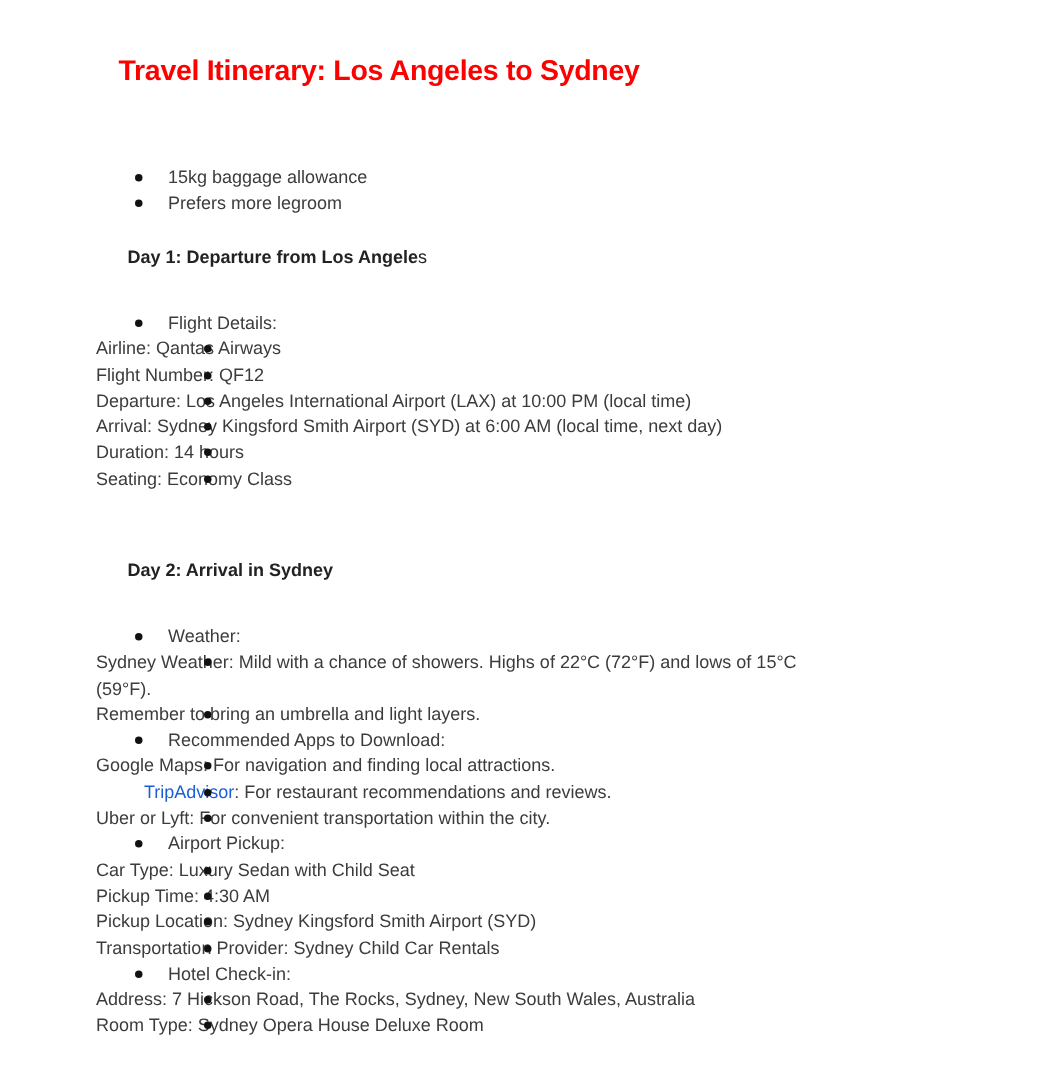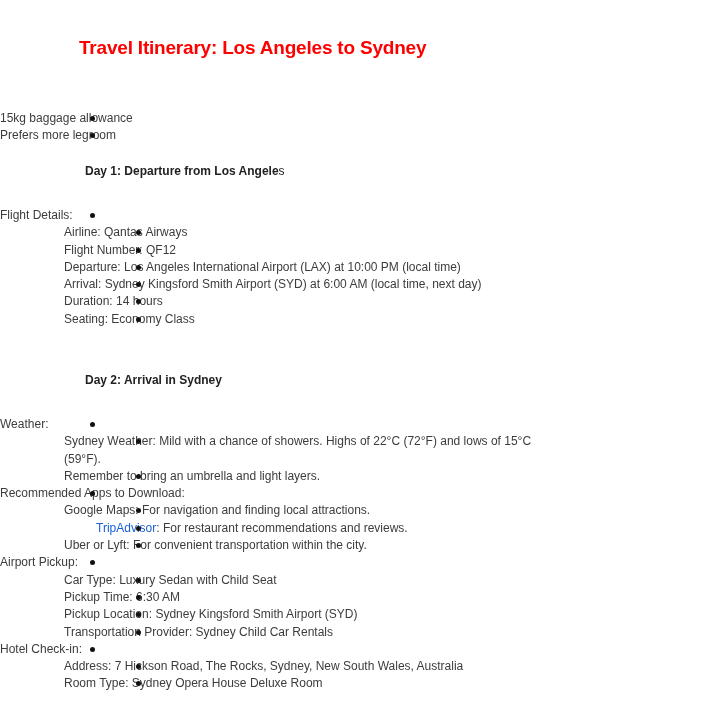--- a/index.html
+++ b/index.html
@@ -10,21 +10,21 @@
     .title {
       position: absolute; left: 67px; top: 25px;
       font-size: 19px; font-weight: bold; color: #ff0000; margin: 12px;
       letter-spacing: -0.2px;
     }
     ul { list-style: none; margin: 0; padding: 0; }
     .l1 { position: absolute; left: 0; }
     .item {
       position: relative; font-size: 12px; line-height: 17.3px; color: #3c3c3c;
     }
-    .item.lvl1 { }
+    .item.lvl1 { padding-left: 112px; }
     .item.lvl2 { padding-left: 64px; width: 490px; }
     .item::before {
       content: ""; position: absolute; width: 5px; height: 5px; border-radius: 50%;
       background: #111; top: 6px;
     }
     .item.lvl1::before { left: 90px; }
     .item.lvl2::before { left: 136px; }
     .day-heading {
       position: absolute; left: 67px; font-size: 12px; font-weight: bold; color: #222; margin: 0; padding-left: 18px;
     }
@@ -60,20 +60,20 @@
   <li class="item lvl2">Sydney Weather: Mild with a chance of showers. Highs of 22°C (72°F) and lows of 15°C (59°F).</li>
   <li class="item lvl2">Remember to bring an umbrella and light layers.</li>
 
   <li class="item lvl1">Recommended Apps to Download:</li>
   <li class="item lvl2">Google Maps: For navigation and finding local attractions.</li>
   <li class="item lvl2"><span class="link">TripAdvisor</span><span>: For restaurant recommendations and reviews.</span></li>
   <li class="item lvl2">Uber or Lyft: For convenient transportation within the city.</li>
 
   <li class="item lvl1">Airport Pickup:</li>
   <li class="item lvl2">Car Type: Luxury Sedan with Child Seat</li>
-  <li class="item lvl2">Pickup Time: 6:30 AM</li>
+  <li class="item lvl2">Pickup Time: 4:30 AM</li>
   <li class="item lvl2">Pickup Location: Sydney Kingsford Smith Airport (SYD)</li>
   <li class="item lvl2">Transportation Provider: Sydney Child Car Rentals</li>
 
   <li class="item lvl1">Hotel Check-in:</li>
   <li class="item lvl2">Address: 7 Hickson Road, The Rocks, Sydney, New South Wales, Australia</li>
   <li class="item lvl2">Room Type: Sydney Opera House Deluxe Room</li>
 </ul>
 
 </body></html>

